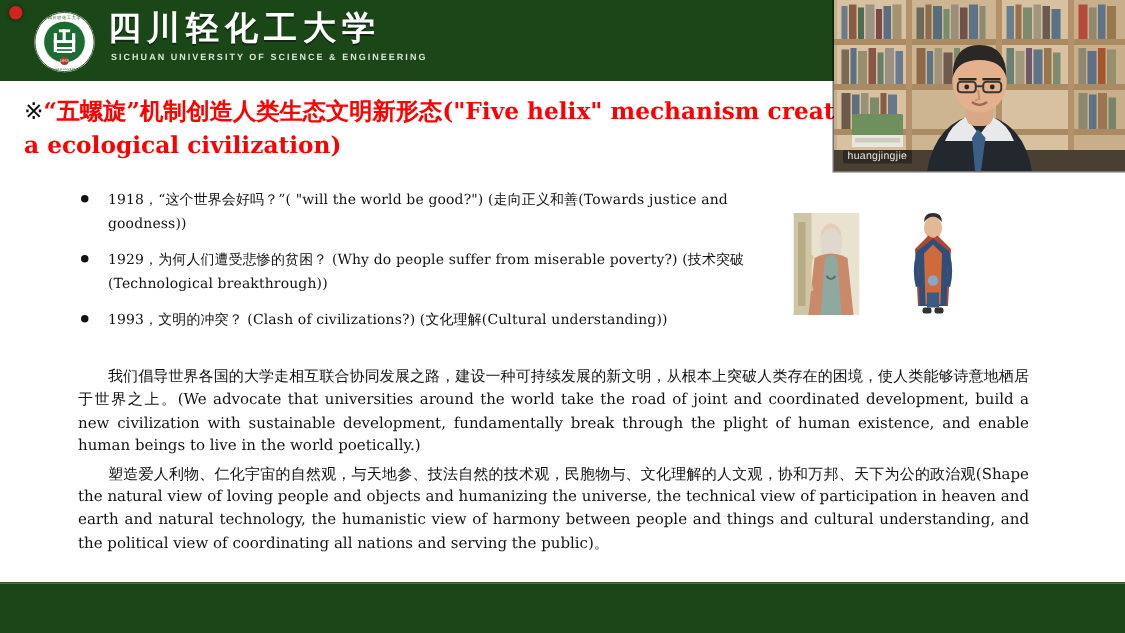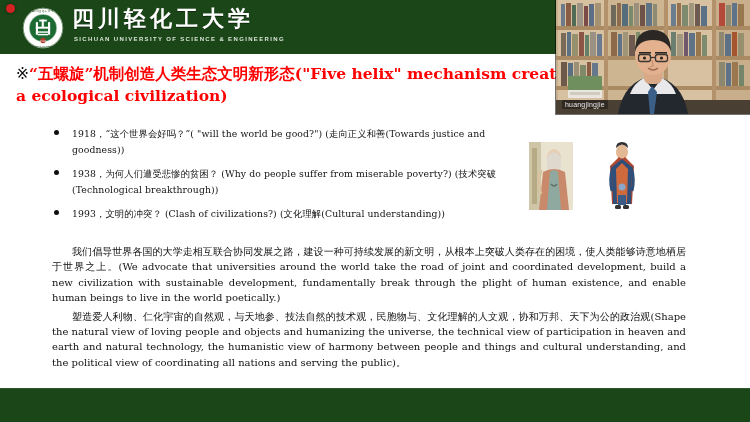--- a/index.html
+++ b/index.html
@@ -134,21 +134,21 @@
     <span class="mk">※</span><span class="cn">“五螺旋”机制创造人类生态文明新形态("Five helix" mechanism creates a ecological civilization)</span>
   </div>
 
   <div class="bullets">
     <div class="bul">
       <span class="dot"></span>
       <span class="txt">1918，“这个世界会好吗？”( "will the world be good?") (走向正义和善(Towards justice and goodness))</span>
     </div>
     <div class="bul">
       <span class="dot"></span>
-      <span class="txt">1938，为何人们遭受悲惨的贫困？ (Why do people suffer from miserable poverty?) (技术突破(Technological breakthrough))</span>
+      <span class="txt">1929，为何人们遭受悲惨的贫困？ (Why do people suffer from miserable poverty?) (技术突破(Technological breakthrough))</span>
     </div>
     <div class="bul">
       <span class="dot"></span>
       <span class="txt">1993，文明的冲突？ (Clash of civilizations?) (文化理解(Cultural understanding))</span>
     </div>
   </div>
 
   <div class="paras">
     <div class="para">我们倡导世界各国的大学走相互联合协同发展之路，建设一种可持续发展的新文明，从根本上突破人类存在的困境，使人类能够诗意地栖居于世界之上。(We advocate that universities around the world take the road of joint and coordinated development, build a new civilization with sustainable development, fundamentally break through the plight of human existence, and enable human beings to live in the world poetically.)</div>
     <div class="para">塑造爱人利物、仁化宇宙的自然观，与天地参、技法自然的技术观，民胞物与、文化理解的人文观，协和万邦、天下为公的政治观(Shape the natural view of loving people and objects and humanizing the universe, the technical view of participation in heaven and earth and natural technology, the humanistic view of harmony between people and things and cultural understanding, and the political view of coordinating all nations and serving the public)。</div>

